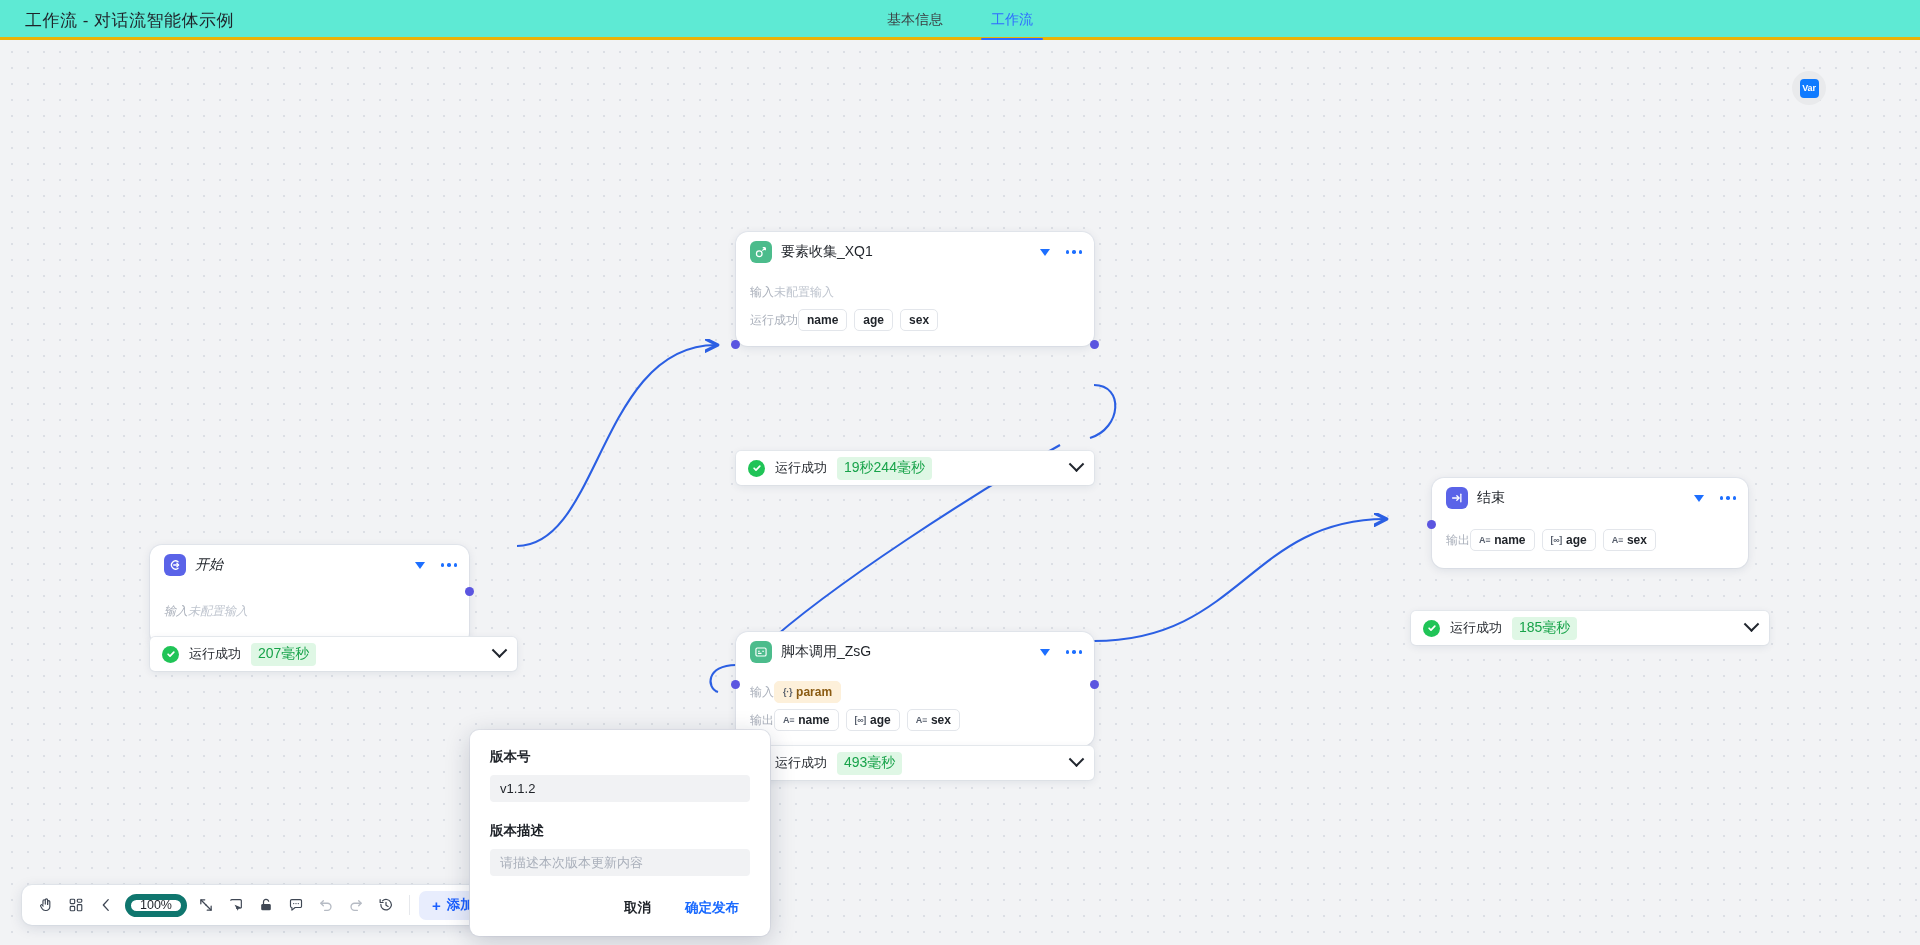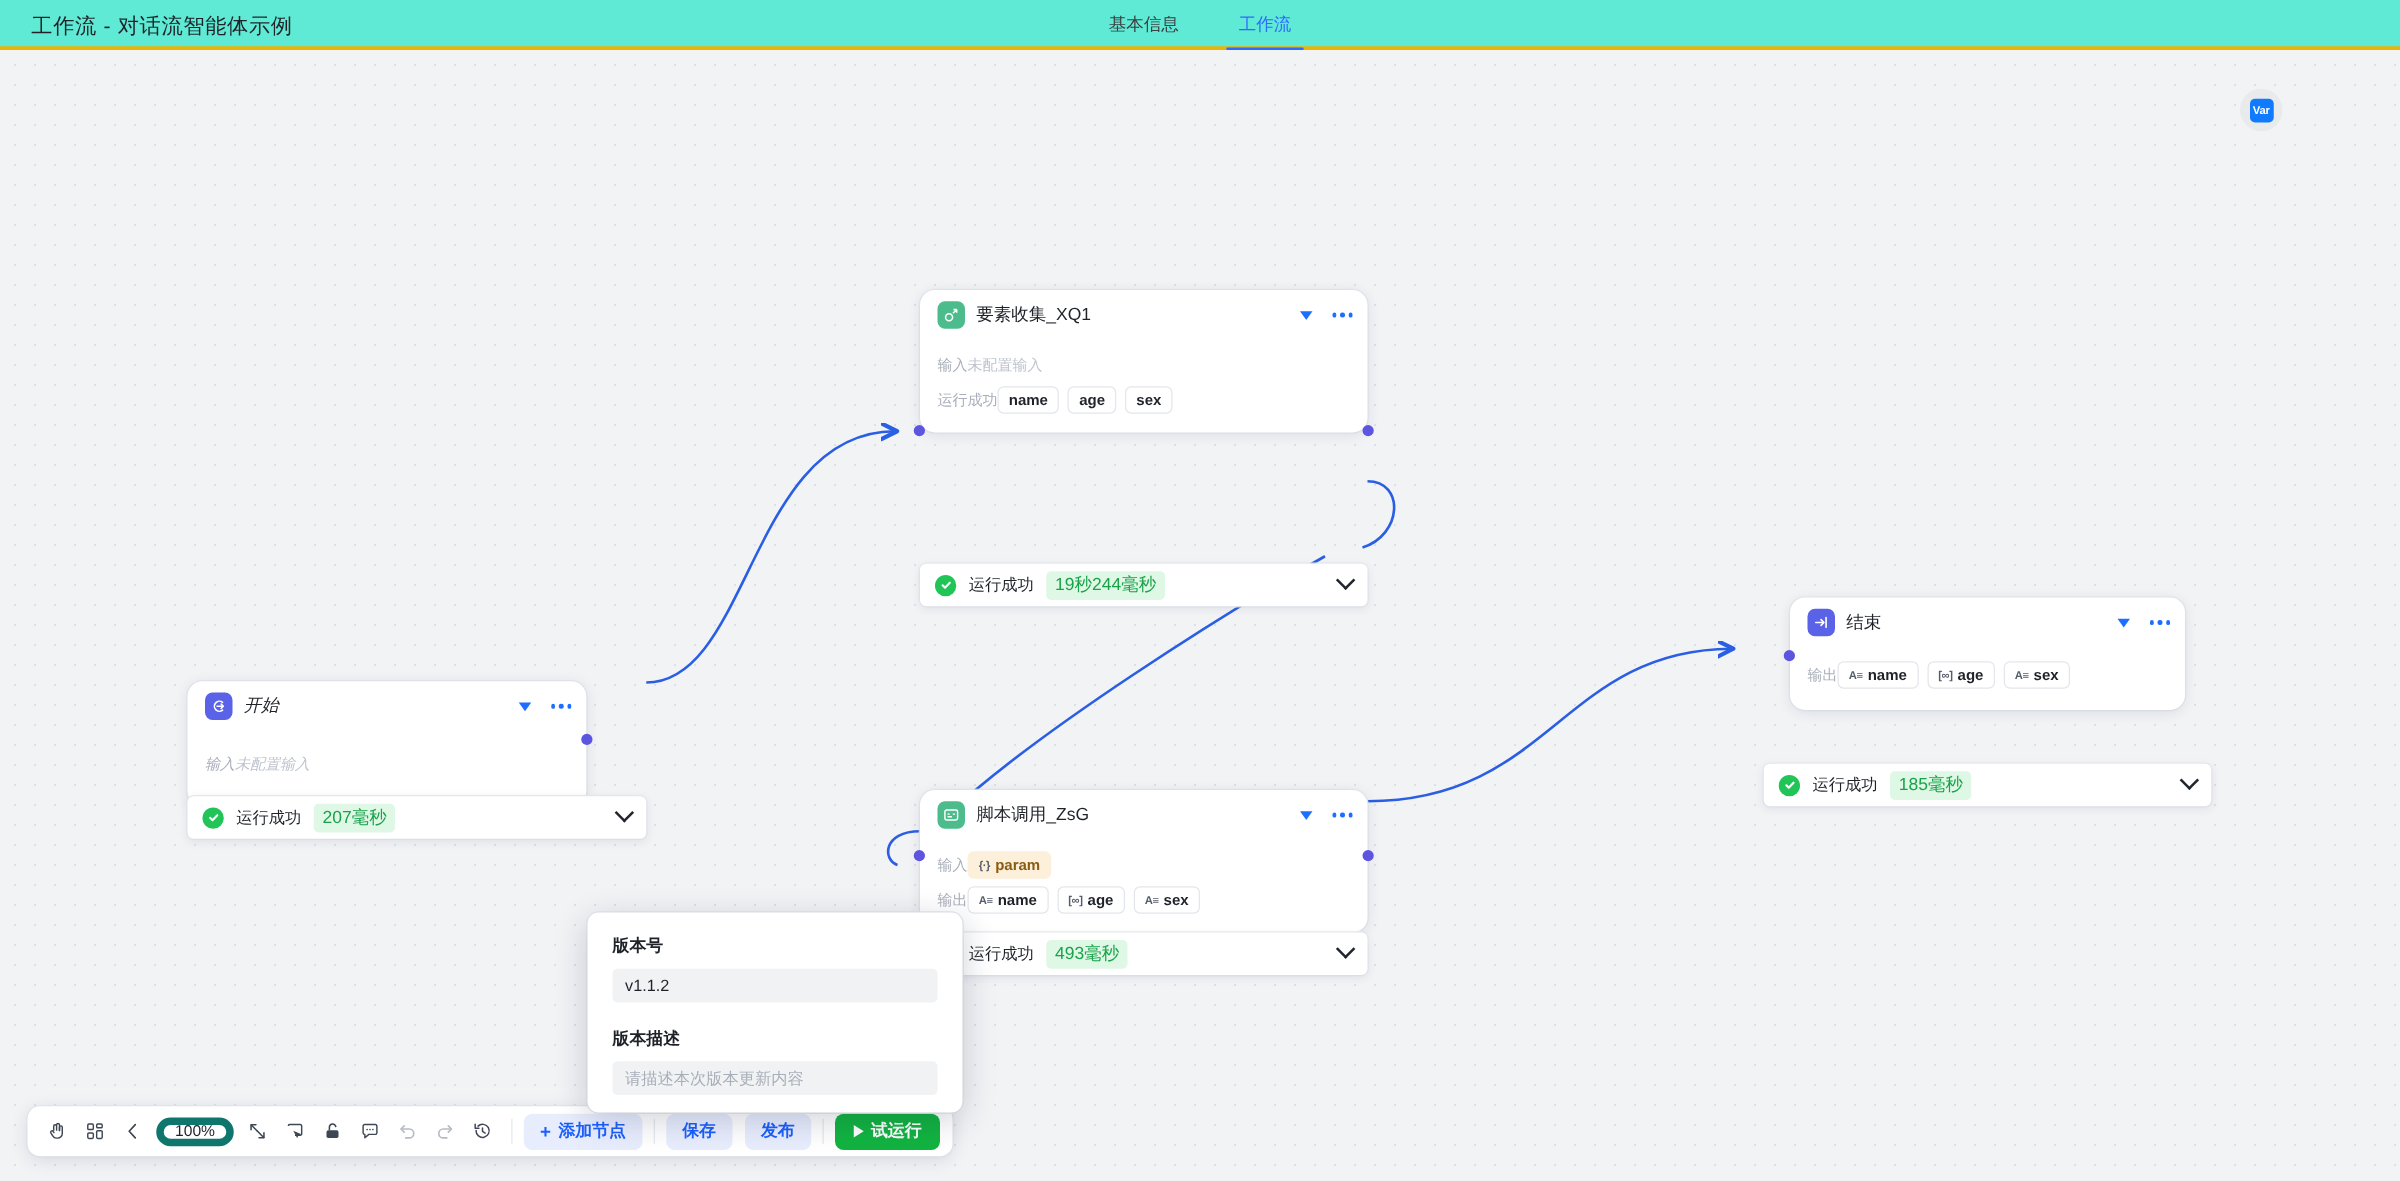--- a/index.html
+++ b/index.html
@@ -411,20 +411,24 @@
       <span class="duration">185毫秒</span>
       <span class="chev"></span>
     </div>
 
     <div class="popover">
       <div class="pop-label">版本号</div>
       <div class="pop-field">v1.1.2</div>
       <div class="pop-gap"></div>
       <div class="pop-label">版本描述</div>
       <div class="pop-field placeholder">请描述本次版本更新内容</div>
+      <div class="pop-actions">
+        <div class="pop-btn cancel">取消</div>
+        <div class="pop-btn confirm">确定发布</div>
+      </div>
     </div>
 
     <div class="toolbar">
       <div class="tb-icon">
         <svg width="16" height="16" viewBox="0 0 18 18" fill="none" stroke="#3f4754" stroke-width="1.3" stroke-linecap="round" stroke-linejoin="round">
           <path d="M5.6 8.2 V4.4 a1.3 1.3 0 0 1 2.6 0 V8 M8.2 8 V3.4 a1.3 1.3 0 0 1 2.6 0 V8.4"></path>
           <path d="M10.8 8.4 V5.4 a1.25 1.25 0 0 1 2.5 0 V11 a4.2 4.2 0 0 1-4.2 4.2 h-1 a4 4 0 0 1-3.4-2 L3 10.4 a1.2 1.2 0 0 1 2-1.3 l.8 1.1"></path>
         </svg>
       </div>
       <div class="tb-icon">

